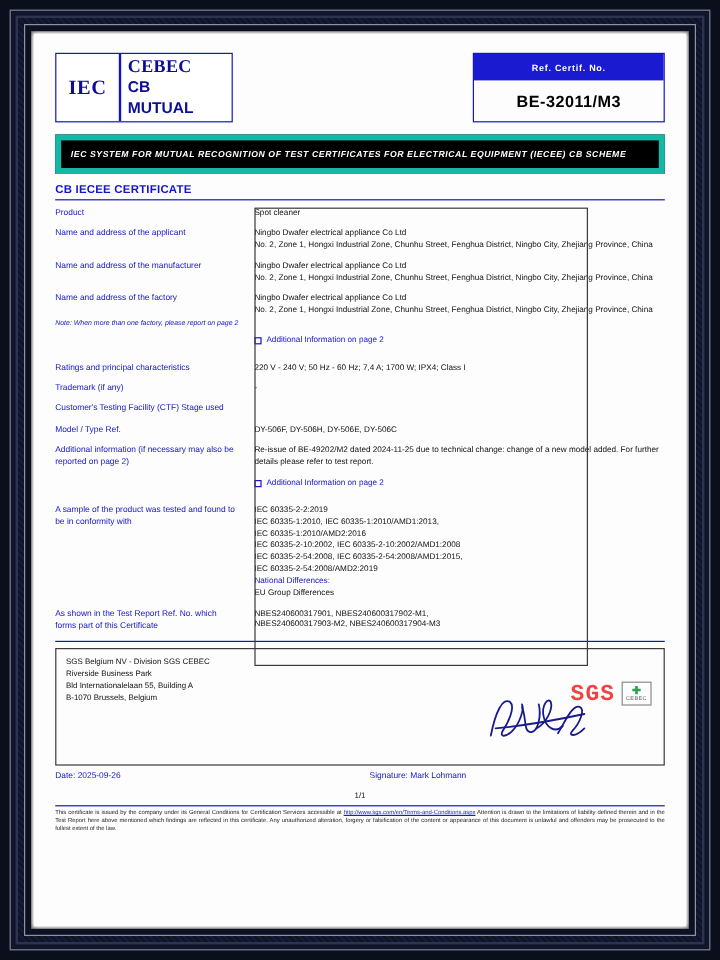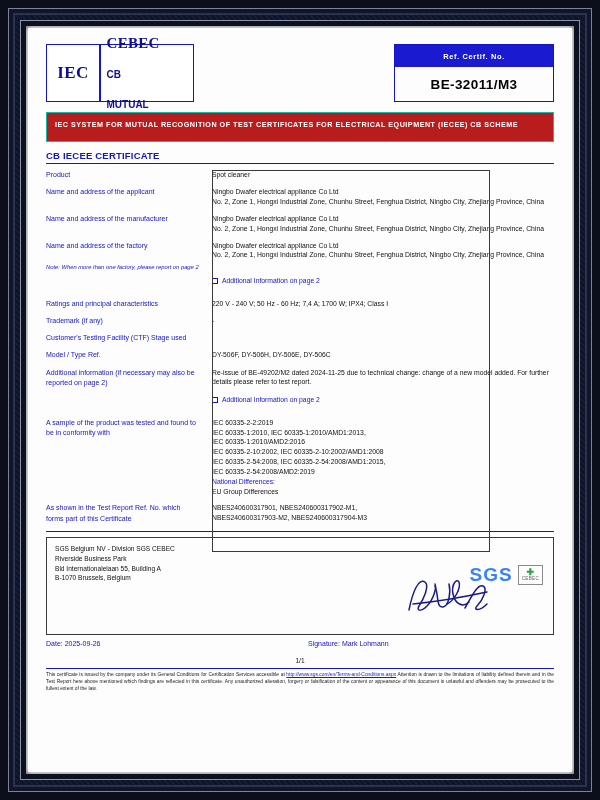--- a/index.html
+++ b/index.html
@@ -97,24 +97,24 @@
     font-family: "Liberation Serif", serif;
     font-weight: bold;
     font-size: 15px;
     color: #0d0d96;
     line-height: 1;
     letter-spacing: 0.3px;
   }
   .iecee-cb {
     font-family: "Liberation Sans", sans-serif;
     font-weight: bold;
-    font-size: 10px;
+    font-size: 13px;
     color: #0d0d96;
     line-height: 1.15;
-    margin-top: 18px;
+    margin-top: 2px;
   }
   .header-spacer { flex: 1; }
   .ref-box {
     width: 160px;
     border: 1.5px solid #1414c8;
     box-sizing: border-box;
     display: flex;
     flex-direction: column;
   }
   .ref-label {
@@ -134,30 +134,31 @@
     align-items: center;
     justify-content: center;
     font-size: 13.5px;
     font-weight: bold;
     color: #000;
     letter-spacing: 0.4px;
   }
   
   .system-banner {
     margin-top: 10px;
-    background: #b91c1c;
-    border: 1px solid #14b8a6;
+    background: #000000;
+    border: 5px solid #14b8a6;
     color: #fff;
     font-size: 7.2px;
     font-weight: bold;
     letter-spacing: 0.5px;
     line-height: 1.55;
     padding: 6px 8px;
     min-height: 30px;
     box-sizing: border-box;
+    font-style: italic;
   }
   
   .cert-title {
     margin-top: 8px;
     color: #1414c8;
     font-size: 9.5px;
     font-weight: bold;
     letter-spacing: 0.2px;
   }
   .title-rule {
@@ -256,24 +257,24 @@
   }
   .sgs-logo {
     position: absolute;
     right: 10px;
     top: 26px;
     display: flex;
     align-items: center;
     gap: 5px;
   }
   .sgs-word {
-    font-family: Liberation Sans, sans-serif;
+    font-family: Liberation Mono, monospace;
     font-weight: bold;
     font-size: 19px;
-    color: #3b82f6;
+    color: #ef4444;
     letter-spacing: 1px;
   }
   .cebec-box {
     border: 1px solid #8a8a8a;
     padding: 2px 3px;
     text-align: center;
     line-height: 1;
   }
   .cebec-cross {
     color: #2aa24a;

